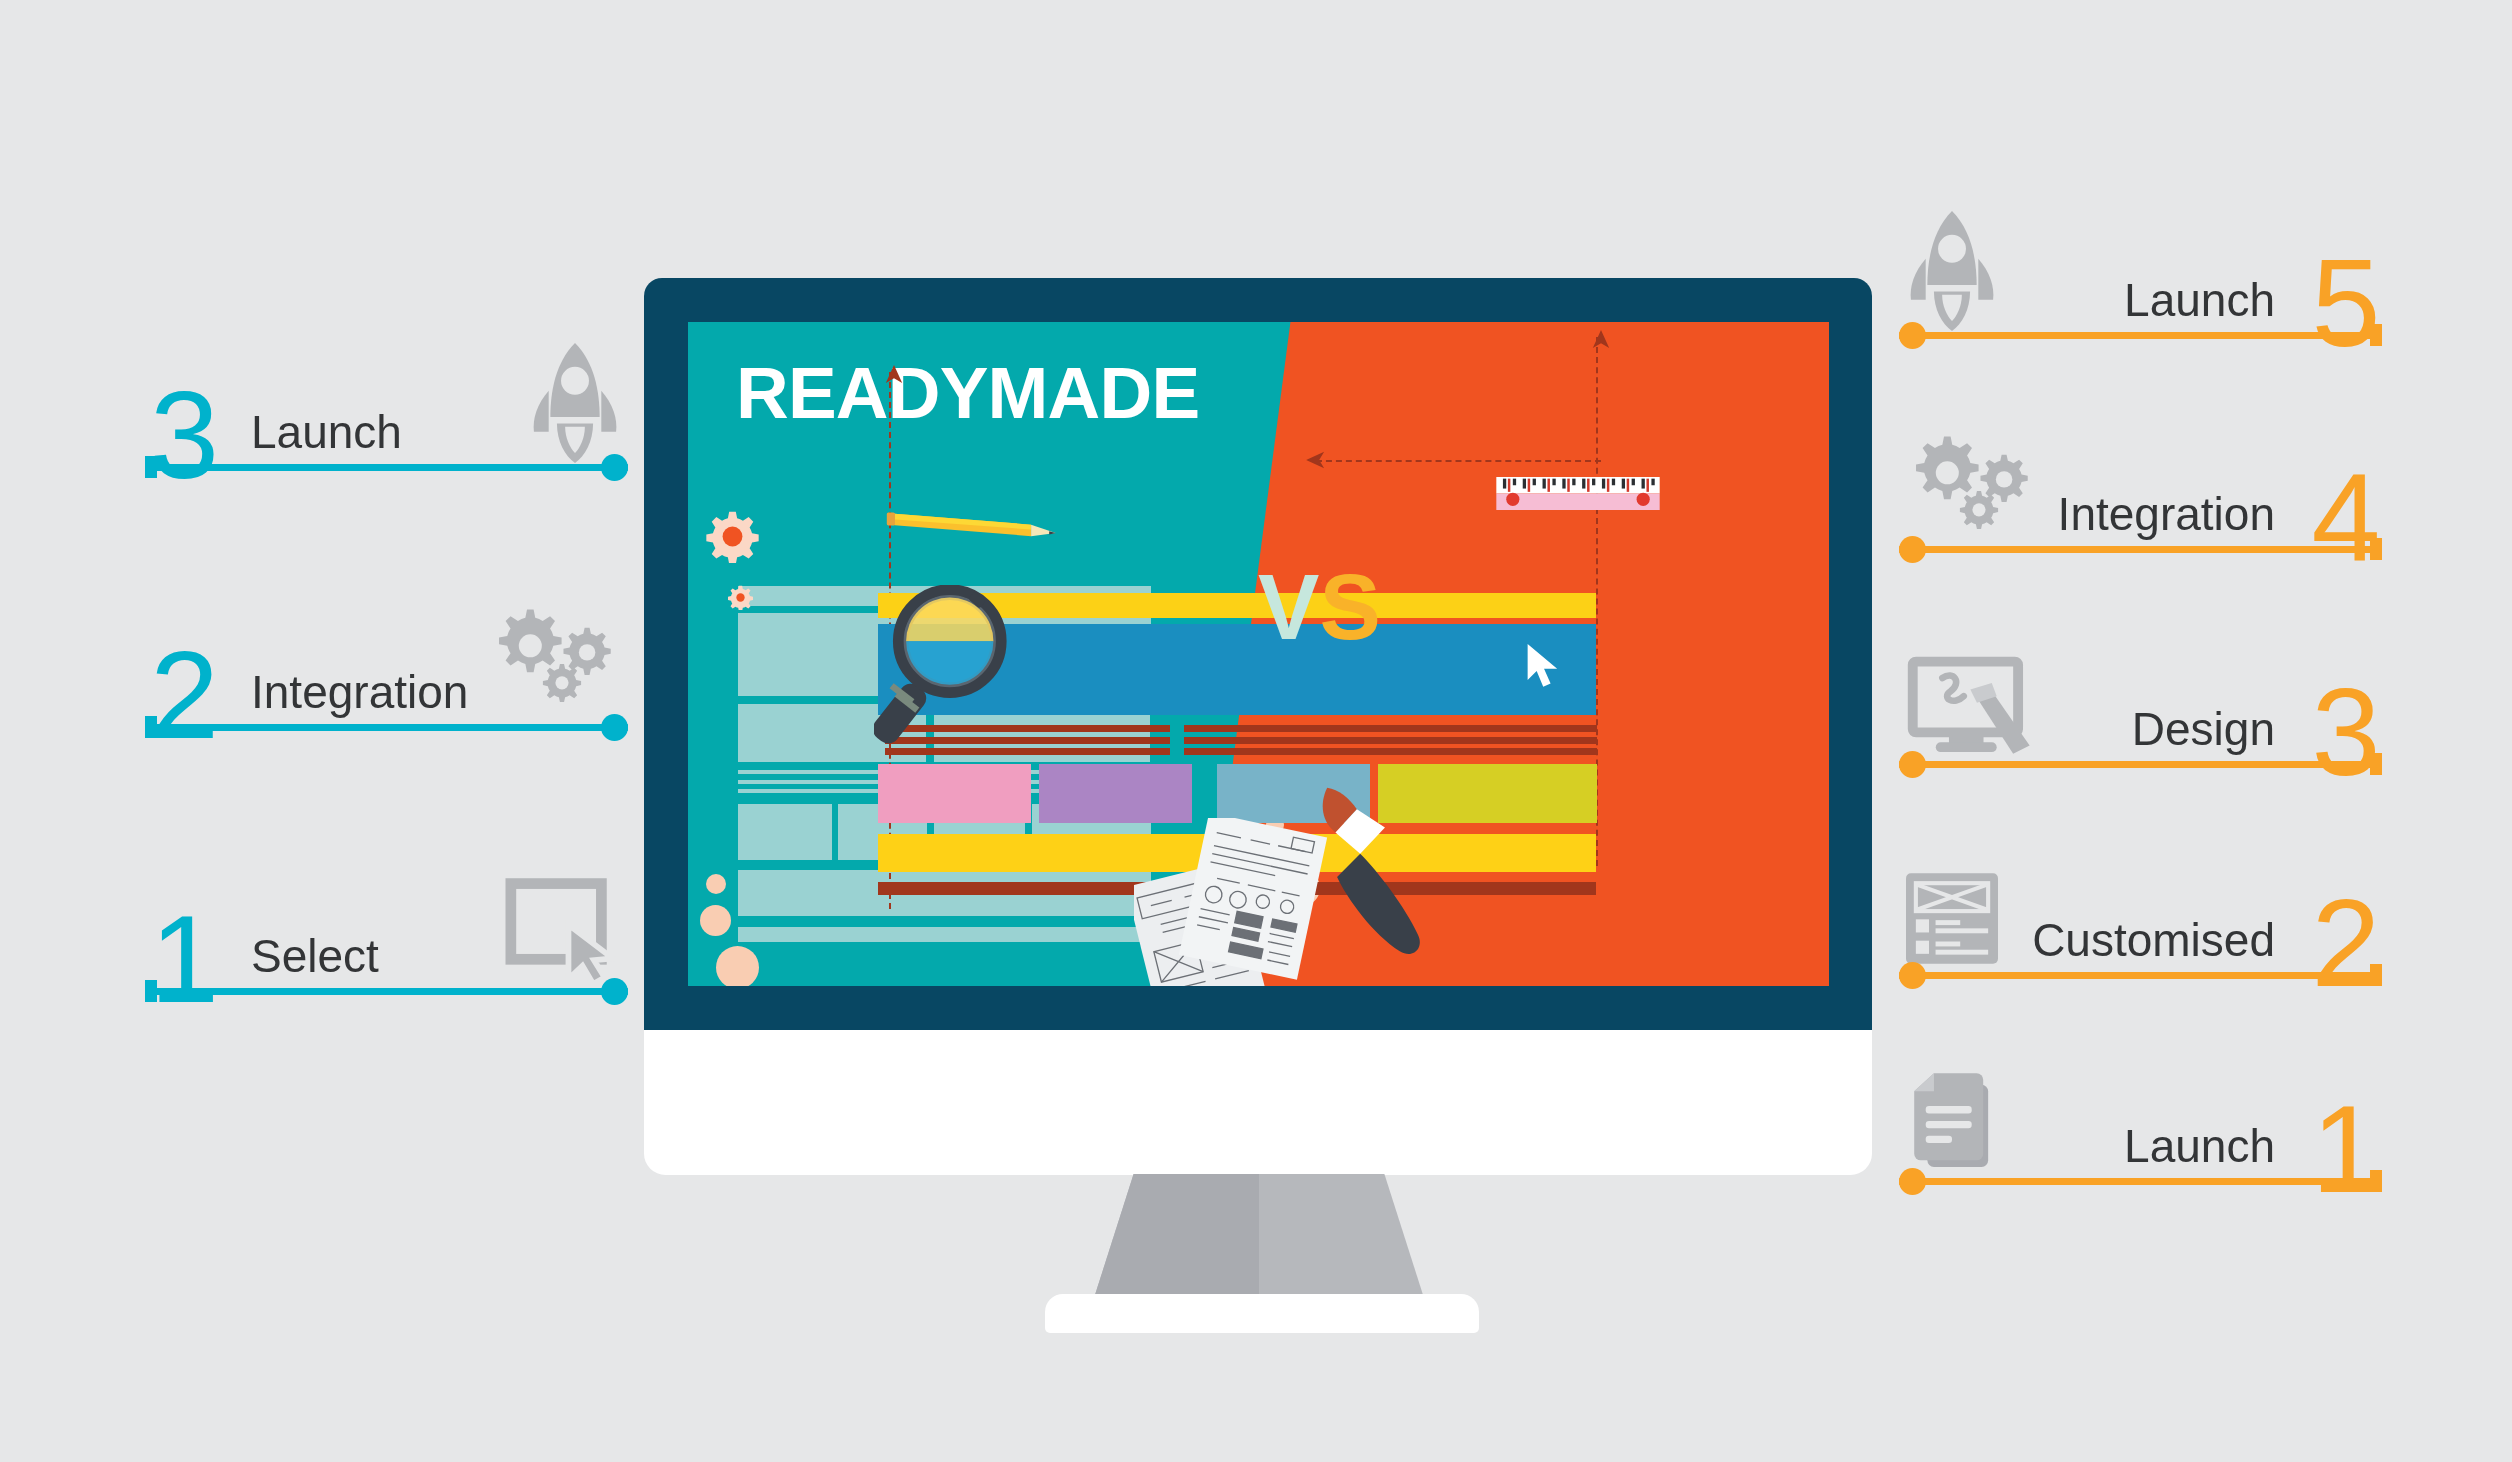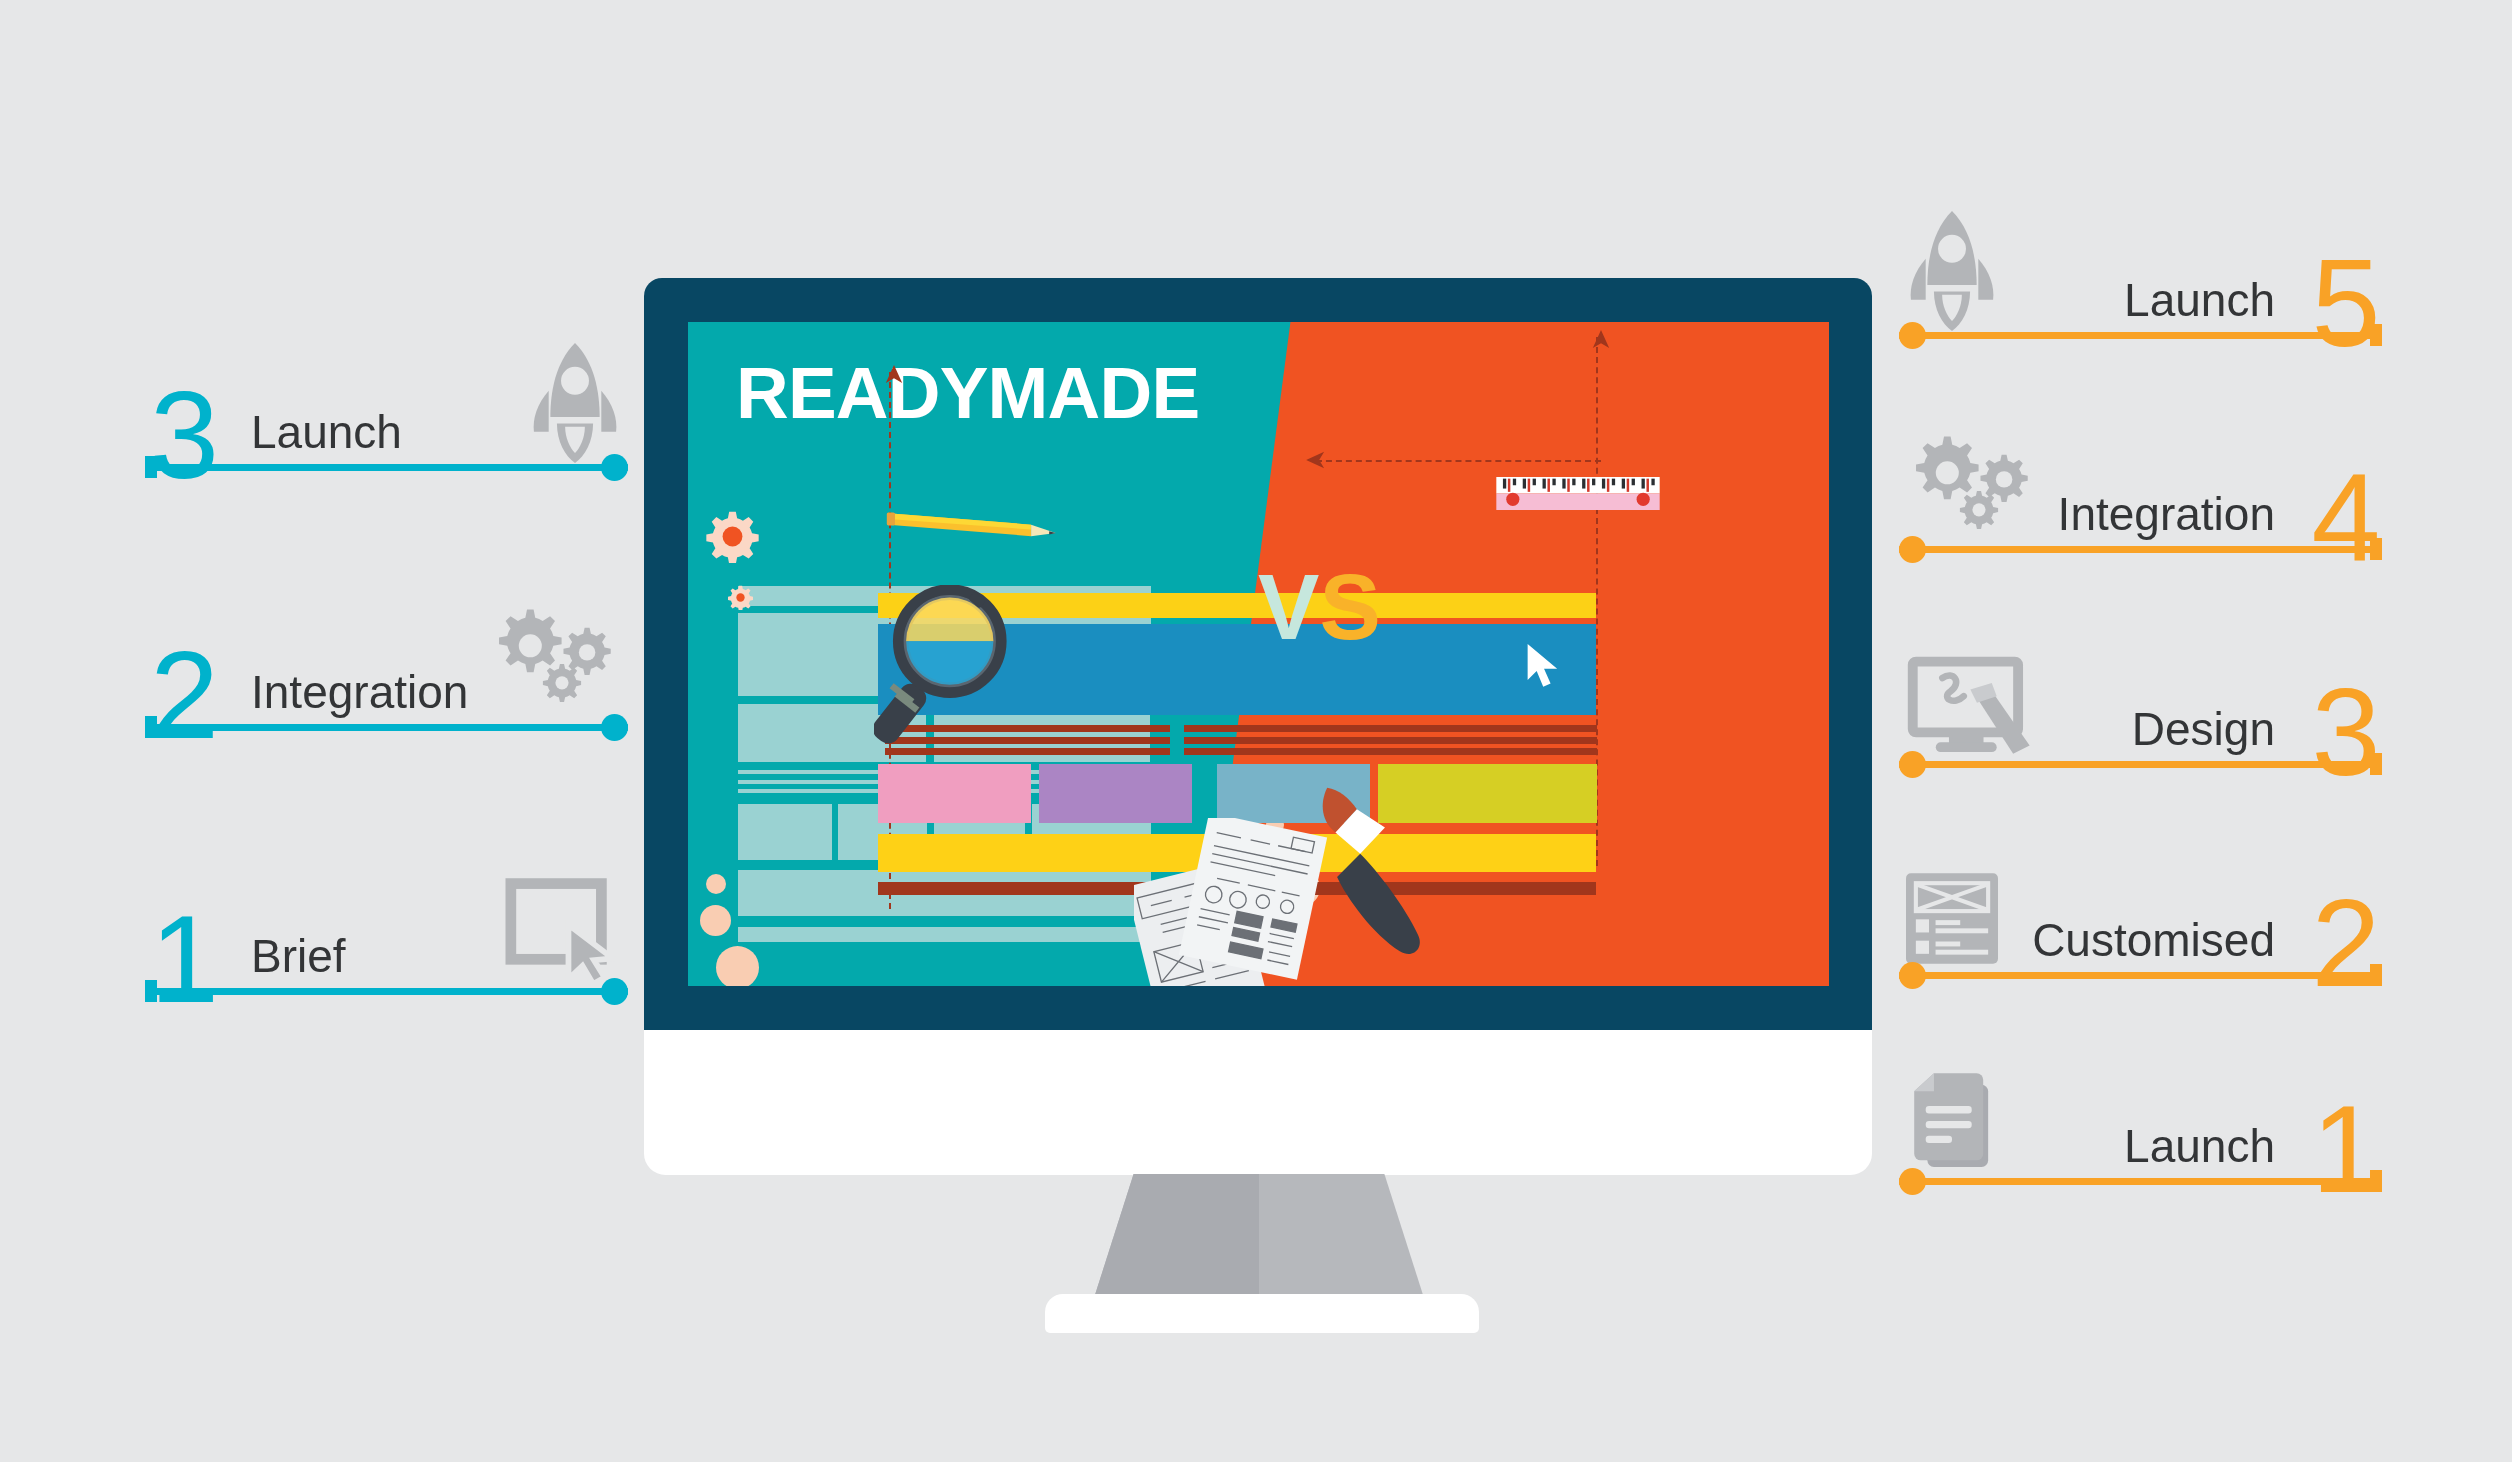--- a/index.html
+++ b/index.html
@@ -256,21 +256,21 @@
         </g>
       </svg>
     </div>
     <div class="step-rule rule-left"></div>
     <div class="cap-sq sq-left"></div>
     <div class="cap-dot dot-left"></div>
   </div>
 
   <div class="step-row" style="left:145px; top:838px; width:483px;">
     <div class="step-num num-left">1</div>
-    <div class="step-label lbl-left">Brief</div>
+    <div class="step-label lbl-left">Select</div>
     <div class="step-icon icon-left" style="bottom:8.3px; right:0;">
       <svg width="124" height="107" viewBox="0 0 150 130">
         <rect x="8" y="8" width="110" height="92" fill="none" stroke="#b3b5b8" stroke-width="13"></rect>
         <path d="M78 58 L78 124 L95 108 L108 130 L122 122 L109 101 L132 99 Z" fill="#b3b5b8" stroke="#e6e7e8" stroke-width="7"></path>
       </svg>
     </div>
     <div class="step-rule rule-left"></div>
     <div class="cap-sq sq-left"></div>
     <div class="cap-dot dot-left"></div>
   </div>

